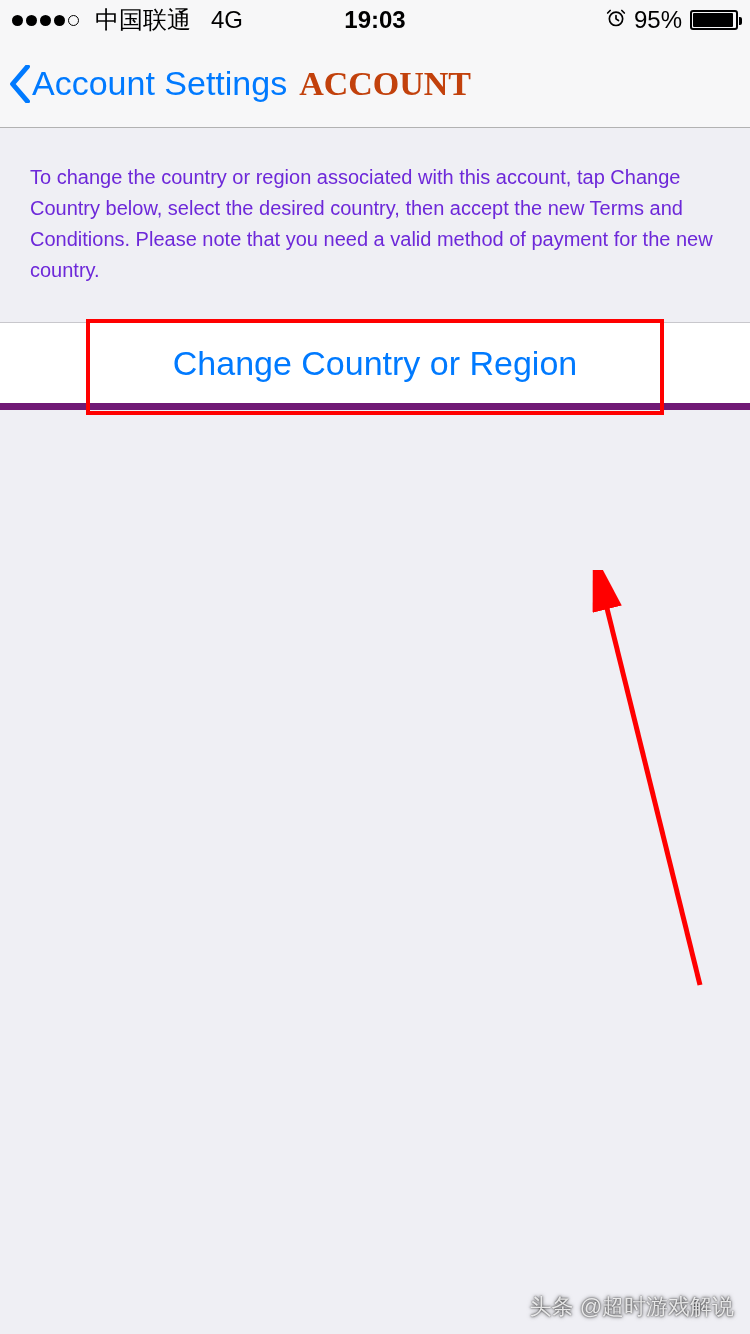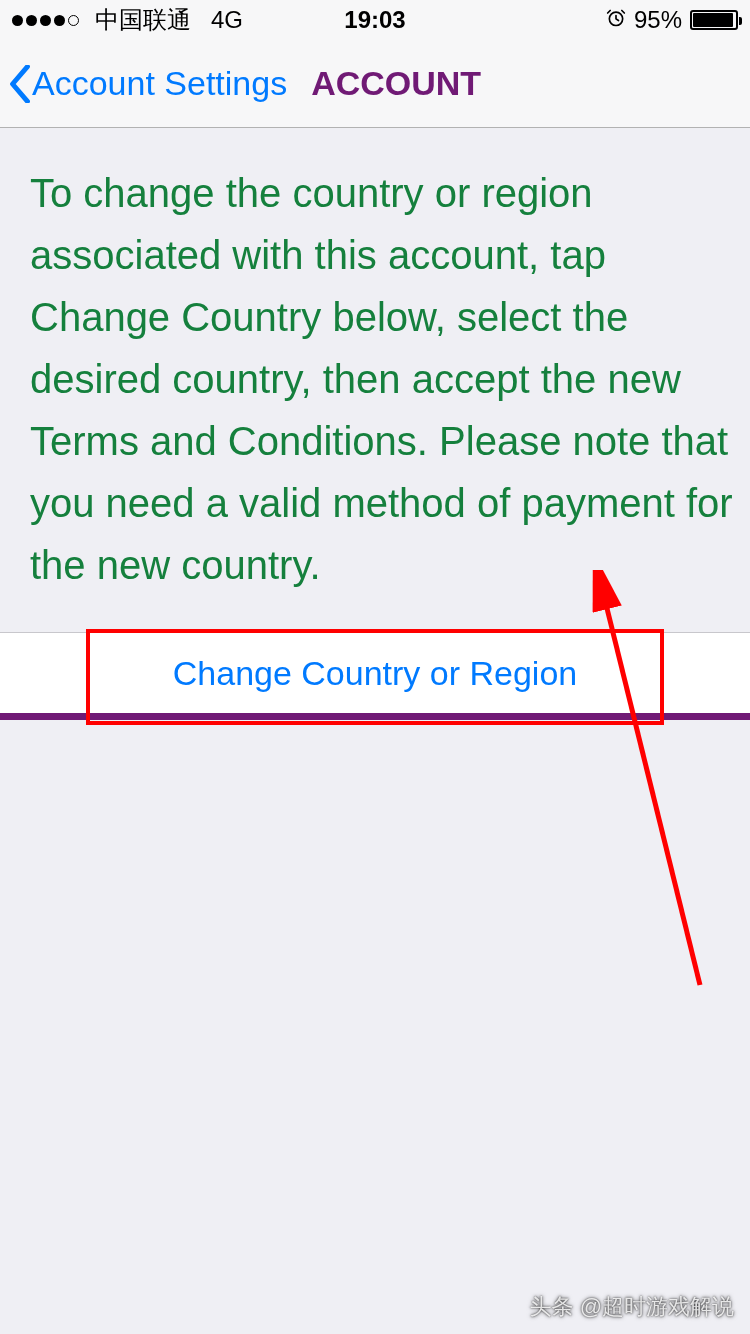--- a/index.html
+++ b/index.html
@@ -115,29 +115,30 @@
     }
     .back-chevron svg {
       width: 22px;
       height: 38px;
     }
     .back-label {
       color: #007aff;
       font-size: 34px;
     }
     .nav-title {
-      color: #701a75;
+      color: #c2410c;
       font-size: 34px;
       font-weight: 700;
-      margin-left: 24px;
+      margin-left: 12px;
+      font-family: Liberation Serif, serif;
     }
     .description-block {
       padding: 34px 12px 36px 30px;
-      color: #15803d;
-      font-size: 40px;
+      color: #6d28d9;
+      font-size: 20px;
       line-height: 1.55;
     }
     .action-row {
       background: #fff;
       border-top: 1px solid #c8c7cc;
       border-bottom: 7px solid #701a75;
       height: 88px;
       display: flex;
       align-items: center;
       justify-content: center;

